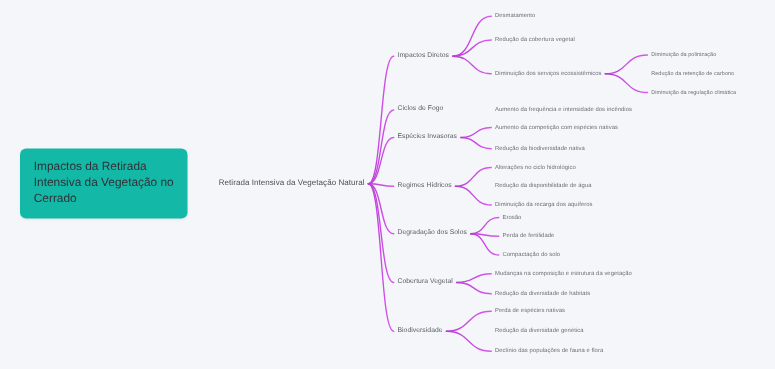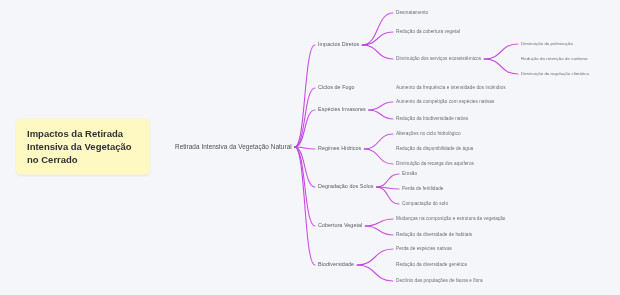--- a/index.html
+++ b/index.html
@@ -25,29 +25,28 @@
     width: 620px;
     height: 295px;
   }
   .node {
     position: absolute;
     transform: translateY(-50%);
     white-space: nowrap;
     line-height: 1.35;
   }
   .node-root {
-    background: #fef9c3;
+    background: #14b8a6;
     border-radius: 5px;
     padding: 9px 11px;
     color: #2f3138;
     font-size: 9.5px;
     width: 112px;
     white-space: normal;
     box-shadow: 0 1px 2px rgba(40,44,60,0.07);
-    font-weight: bold;
   }
   .node-main {
     color: #4b4f58;
     font-size: 6.4px;
     letter-spacing: 0.05px;
   }
   .node-cat {
     color: #575b64;
     font-size: 5.4px;
     letter-spacing: 0.05px;

